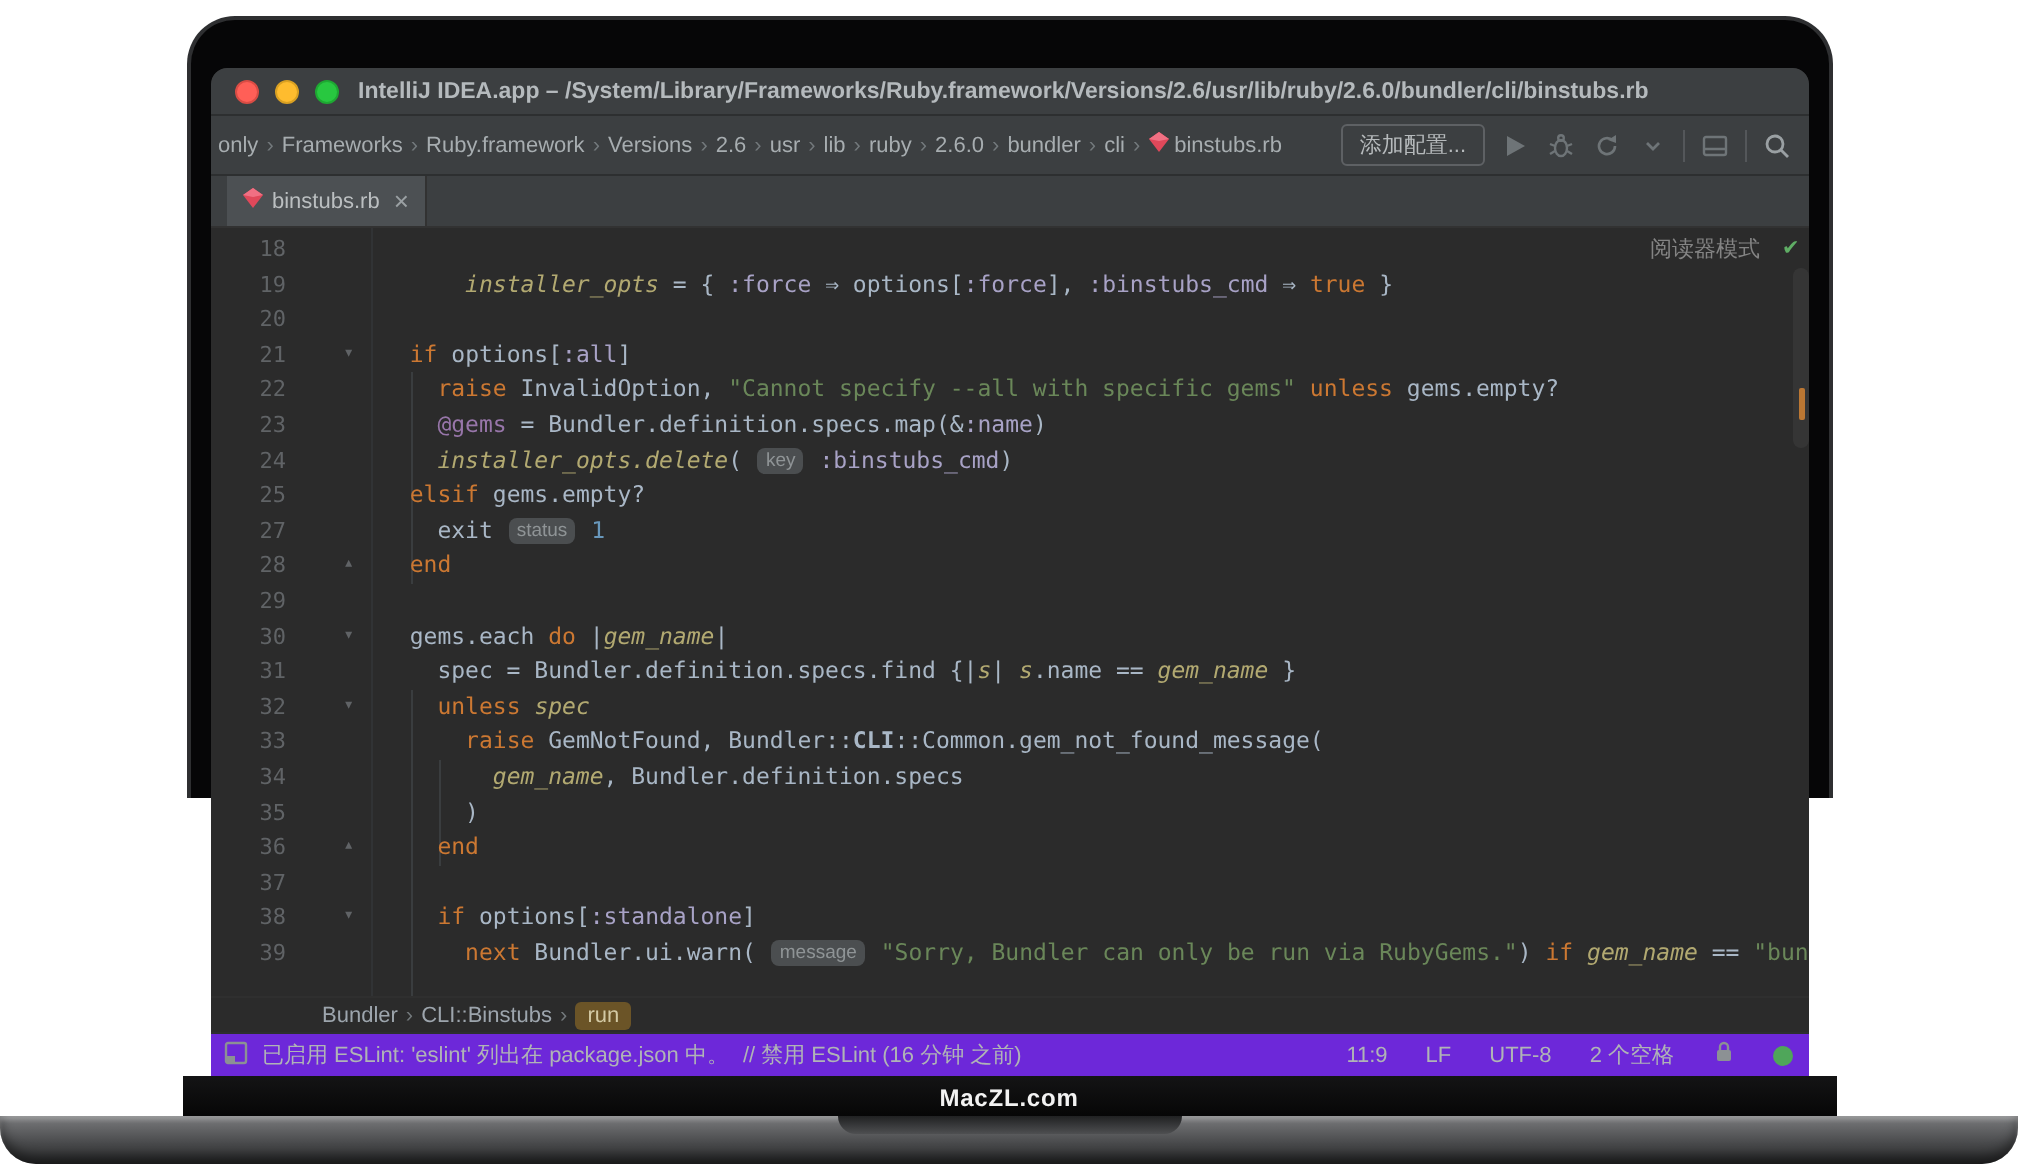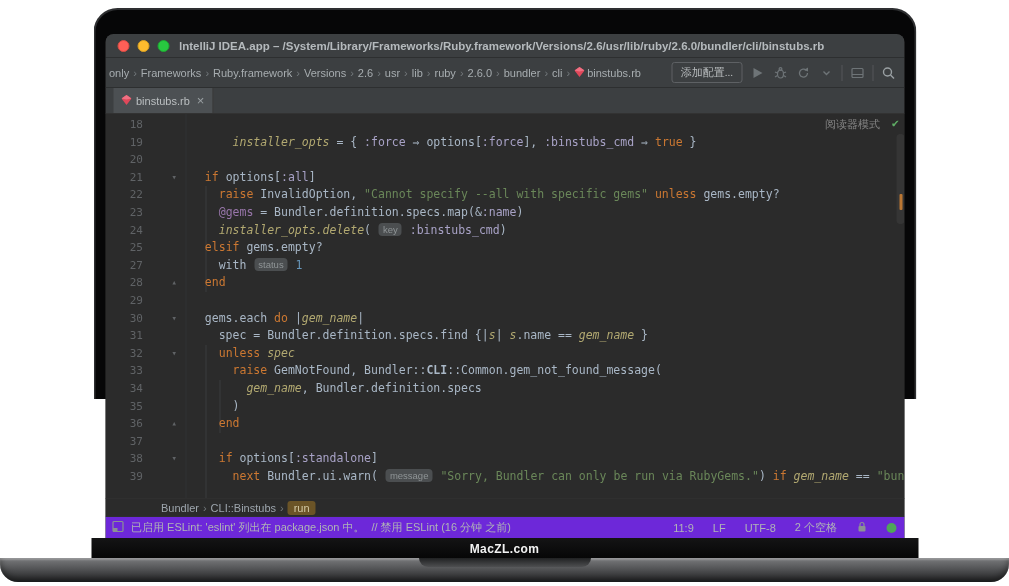--- a/index.html
+++ b/index.html
@@ -32,21 +32,21 @@
   .light.green{background:#28c840;border:1px solid #1ea832;box-sizing:border-box;}
   .title{font-size:11.5px;font-weight:bold;color:#b5babd;white-space:nowrap;overflow:hidden;}
 
   .toolbar{height:30px;flex:0 0 30px;background:#3c3f41;border-bottom:1px solid #2d2f30;
     display:flex;align-items:center;box-sizing:border-box;padding:0 8px 0 4px;}
   .breadcrumbs{display:flex;align-items:center;gap:3px;white-space:nowrap;color:#a7adb0;font-size:11px;}
   .bc-sep{color:#73797c;padding:0 1px;}
   .bc-item{display:flex;align-items:center;gap:3px;cursor:default;}
   .toolbar-right{margin-left:auto;display:flex;align-items:center;gap:7px;}
   .add-config{background:transparent;border:1px solid #5e6164;border-radius:3px;color:#b6babc;
-    font-size:11px;padding:2px 8px;font-family:Liberation Serif, serif;}
+    font-size:11px;padding:2px 8px;font-family:Liberation Sans, sans-serif;}
   .tb-icon{display:flex;align-items:center;justify-content:center;width:16px;height:16px;}
   .tb-divider{width:1px;height:16px;background:#54575a;}
 
   .tabbar{height:26px;flex:0 0 26px;background:#3c3f41;border-bottom:1px solid #323232;
     display:flex;align-items:flex-end;box-sizing:border-box;padding-left:8px;}
   .tab{height:25px;background:#4c5053;display:flex;align-items:center;gap:5px;padding:0 8px;
     color:#bbbfc1;font-size:11px;border-right:1px solid #323232;}
   .tab-close{color:#9aa0a3;font-size:13px;line-height:11px;margin-left:2px;cursor:pointer;}
 
   
@@ -229,21 +229,21 @@
         <div class="guide g3"></div>
         <div class="lines">
             <div class="line"><span class="ln">18</span><span class="fold"></span><span class="code"></span></div>
             <div class="line"><span class="ln">19</span><span class="fold"></span><span class="code"><span class="tk-pl">      </span><span class="tk-lv">installer_opts</span><span class="tk-pl"> = { </span><span class="tk-sym">:force</span><span class="tk-pl"> ⇒ options[</span><span class="tk-sym">:force</span><span class="tk-pl">], </span><span class="tk-sym">:binstubs_cmd</span><span class="tk-pl"> ⇒ </span><span class="tk-kw">true</span><span class="tk-pl"> }</span></span></div>
             <div class="line"><span class="ln">20</span><span class="fold"></span><span class="code"></span></div>
             <div class="line"><span class="ln">21</span><span class="fold">▾</span><span class="code"><span class="tk-pl">  </span><span class="tk-kw">if</span><span class="tk-pl"> options[</span><span class="tk-sym">:all</span><span class="tk-pl">]</span></span></div>
             <div class="line"><span class="ln">22</span><span class="fold"></span><span class="code"><span class="tk-pl">    </span><span class="tk-kw">raise</span><span class="tk-pl"> InvalidOption, </span><span class="tk-str">"Cannot specify --all with specific gems"</span><span class="tk-pl"> </span><span class="tk-kw">unless</span><span class="tk-pl"> gems.empty?</span></span></div>
             <div class="line"><span class="ln">23</span><span class="fold"></span><span class="code"><span class="tk-pl">    </span><span class="tk-ivar">@gems</span><span class="tk-pl"> = Bundler.definition.specs.map(&amp;</span><span class="tk-sym">:name</span><span class="tk-pl">)</span></span></div>
             <div class="line"><span class="ln">24</span><span class="fold"></span><span class="code"><span class="tk-pl">    </span><span class="tk-lv">installer_opts.delete</span><span class="tk-pl">( </span><span class="tk-chip">key</span><span class="tk-pl"> </span><span class="tk-sym">:binstubs_cmd</span><span class="tk-pl">)</span></span></div>
             <div class="line"><span class="ln">25</span><span class="fold"></span><span class="code"><span class="tk-pl">  </span><span class="tk-kw">elsif</span><span class="tk-pl"> gems.empty?</span></span></div>
-            <div class="line"><span class="ln">27</span><span class="fold"></span><span class="code"><span class="tk-pl">    with </span><span class="tk-chip">status</span><span class="tk-pl"> </span><span class="tk-num">1</span></span></div>
+            <div class="line"><span class="ln">27</span><span class="fold"></span><span class="code"><span class="tk-pl">    exit </span><span class="tk-chip">status</span><span class="tk-pl"> </span><span class="tk-num">1</span></span></div>
             <div class="line"><span class="ln">28</span><span class="fold">▴</span><span class="code"><span class="tk-pl">  </span><span class="tk-kw">end</span></span></div>
             <div class="line"><span class="ln">29</span><span class="fold"></span><span class="code"></span></div>
             <div class="line"><span class="ln">30</span><span class="fold">▾</span><span class="code"><span class="tk-pl">  gems.each </span><span class="tk-kw">do</span><span class="tk-pl"> |</span><span class="tk-lv">gem_name</span><span class="tk-pl">|</span></span></div>
             <div class="line"><span class="ln">31</span><span class="fold"></span><span class="code"><span class="tk-pl">    spec = Bundler.definition.specs.find {|</span><span class="tk-lv">s</span><span class="tk-pl">| </span><span class="tk-lv">s</span><span class="tk-pl">.name == </span><span class="tk-lv">gem_name</span><span class="tk-pl"> }</span></span></div>
             <div class="line"><span class="ln">32</span><span class="fold">▾</span><span class="code"><span class="tk-pl">    </span><span class="tk-kw">unless</span><span class="tk-pl"> </span><span class="tk-lv">spec</span></span></div>
             <div class="line"><span class="ln">33</span><span class="fold"></span><span class="code"><span class="tk-pl">      </span><span class="tk-kw">raise</span><span class="tk-pl"> GemNotFound, Bundler::</span><span class="tk-bld">CLI</span><span class="tk-pl">::Common.gem_not_found_message(</span></span></div>
             <div class="line"><span class="ln">34</span><span class="fold"></span><span class="code"><span class="tk-pl">        </span><span class="tk-lv">gem_name</span><span class="tk-pl">, Bundler.definition.specs</span></span></div>
             <div class="line"><span class="ln">35</span><span class="fold"></span><span class="code"><span class="tk-pl">      )</span></span></div>
             <div class="line"><span class="ln">36</span><span class="fold">▴</span><span class="code"><span class="tk-pl">    </span><span class="tk-kw">end</span></span></div>
             <div class="line"><span class="ln">37</span><span class="fold"></span><span class="code"></span></div>

